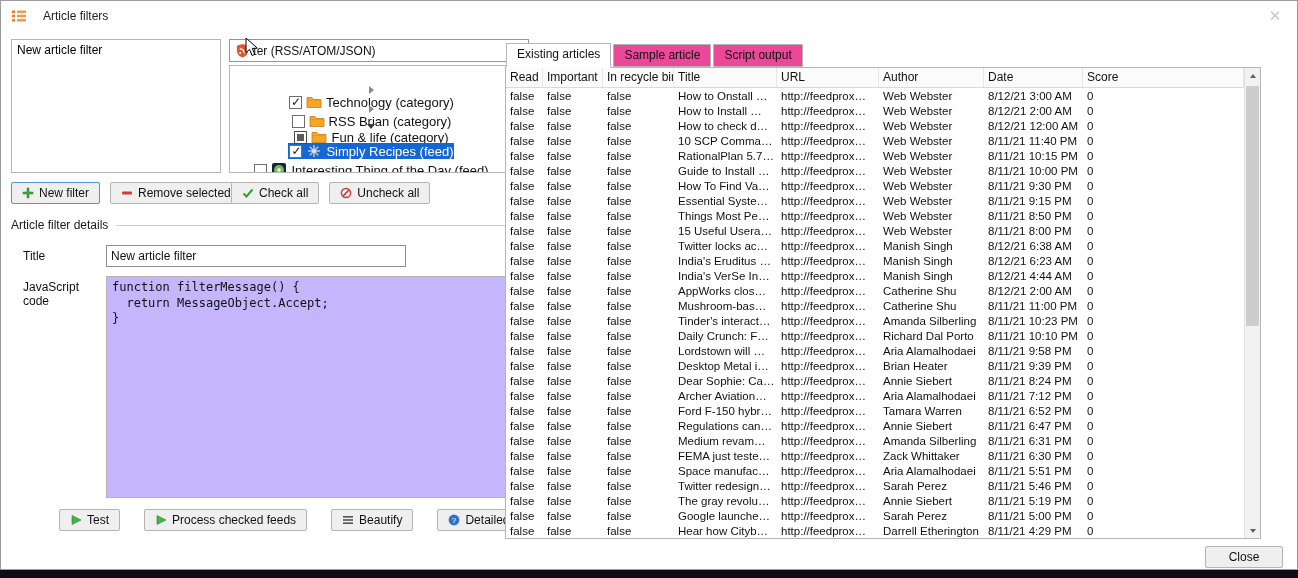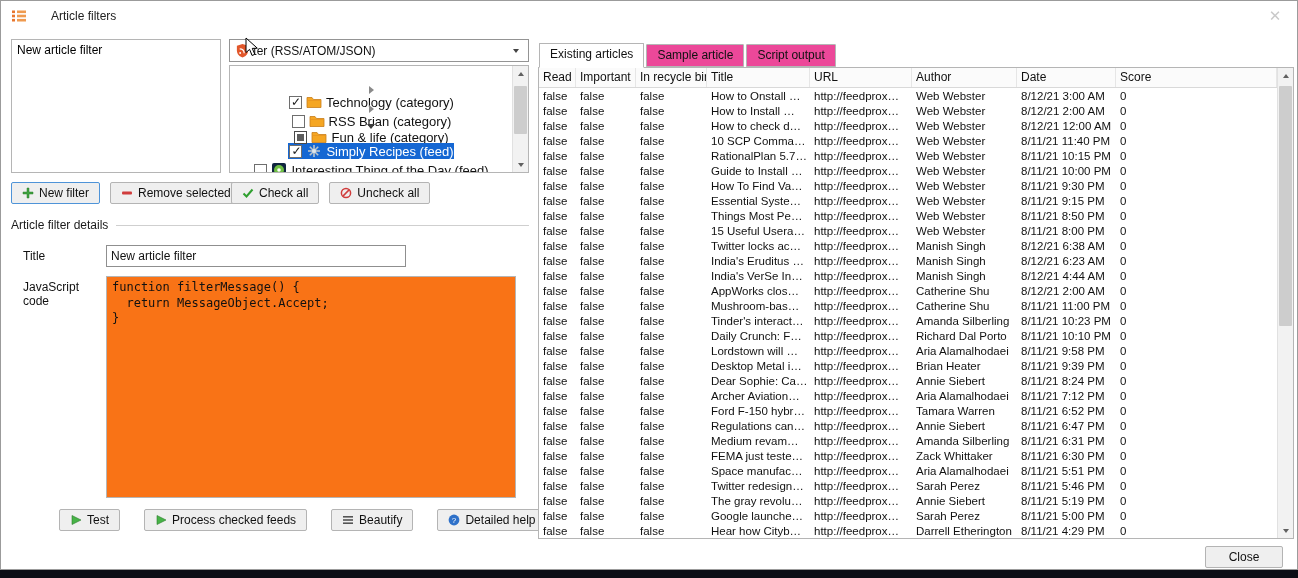--- a/index.html
+++ b/index.html
@@ -1,21 +1,21 @@
 <!DOCTYPE html>
 <html><head>
 <meta charset="utf-8">
 <style>
   *{margin:0;padding:0;box-sizing:border-box;}
   html,body{width:1298px;height:578px;}
   body{font-family:"Liberation Sans",sans-serif;background:#fff;position:relative;overflow:hidden;}
   .window{position:absolute;left:0;top:0;width:1298px;height:570px;background:#fff;border:1px solid #9b9b9b;}
   .taskbar{position:absolute;left:0;top:570px;width:1298px;height:8px;background:#0c0d15;}
 
-  .titlebar{height:30px;display:flex;align-items:center;padding:0 10px;gap:24px;}
+  .titlebar{height:30px;display:flex;align-items:center;padding:0 10px;gap:16px;}
   .title-text{font-size:12px;color:#222;}
   .close-x{margin-left:auto;color:#c9c9c9;font-size:15px;width:24px;text-align:center;}
 
   .left-pane{position:absolute;left:10px;top:38px;width:518px;}
   .row1{display:flex;gap:8px;height:134px;}
   .filter-list{width:210px;border:1px solid #b5b5b5;font-size:12px;padding:2px;background:#fff;}
   .list-item{padding:1px 3px;white-space:nowrap;}
   .feeds-col{flex:1;display:flex;flex-direction:column;min-width:0;}
   .combo{height:23px;border:1px solid #949494;display:flex;align-items:center;padding:0 5px;background:#fff;}
   .combo svg{width:15px;height:15px;flex:none;}
@@ -58,24 +58,24 @@
   .btn-group1{width:210px;display:flex;gap:10px;flex:none;}
 
   .section-hdr{margin-top:14px;display:flex;align-items:center;gap:8px;}
   .section-hdr .txt{font-size:12px;color:#1a1a1a;white-space:nowrap;}
   .section-hdr .line{flex:1;height:1px;background:#cfcfcf;}
 
   .form-row{display:flex;margin-top:13px;}
   .form-label{width:95px;font-size:12px;padding:4px 0 0 12px;flex:none;color:#111;}
   .text-input{width:300px;height:22px;border:1px solid #8f8f8f;font-size:12px;padding:0 4px;font-family:"Liberation Sans",sans-serif;color:#111;background:#fff;}
   .code-row{margin-top:9px;}
-  .code-editor{width:410px;height:222px;border:1px solid #b5b5b5;font-family:"DejaVu Sans Mono",monospace;font-size:12px;line-height:1.3;padding:3px 5px;white-space:pre;overflow:hidden;color:#111;background:#f97316;}
+  .code-editor{width:410px;height:222px;border:1px solid #b5b5b5;font-family:"DejaVu Sans Mono",monospace;font-size:12px;line-height:1.3;padding:3px 5px;white-space:pre;overflow:hidden;color:#111;background:#c4b5fd;}
   .bottom-btns{margin-top:11px;margin-left:48px;display:flex;gap:24px;text-align:center;}
 
-  .right-pane{position:absolute;left:537px;top:44px;width:756px;}
+  .right-pane{position:absolute;left:504px;top:44px;width:756px;}
   .tab-bar{display:flex;align-items:flex-end;height:22px;position:relative;z-index:2;padding-left:1px;}
   .tab{font-size:12px;padding:3px 10px 4px;background:#ec4899;border:1px solid #b5b5b5;margin-right:2px;border-radius:1px 1px 0 0;color:#111;}
   .tab.active{background:#fff;border-bottom:1px solid #fff;margin-bottom:-1px;padding-bottom:6px;}
   .table-frame{border:1px solid #b5b5b5;height:472px;position:relative;background:#fff;z-index:1;}
   .table-header{display:flex;height:20px;border-bottom:1px solid #d9d9d9;background:#fbfbfb;margin-right:16px;}
   .hcell{font-size:12px;padding:2px 4px;border-right:1px solid #e6e6e6;white-space:nowrap;overflow:hidden;flex:none;color:#111;}
   .table-body{position:absolute;left:0;top:20px;bottom:0;right:16px;overflow:hidden;}
   .trow{display:flex;height:15px;align-items:center;}
   .tcell{font-size:11.5px;padding:0 4px;white-space:nowrap;overflow:hidden;flex:none;color:#111;}
   .c0{width:37px}.c1{width:60px}.c2{width:71px}.c3{width:103px}.c4{width:102px}.c5{width:105px}.c6{width:99px}.c7{flex:1;width:auto;}

